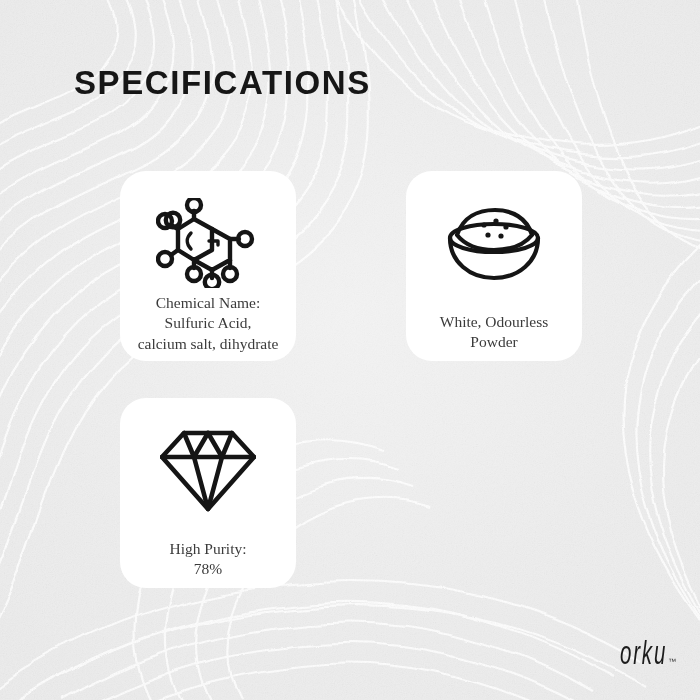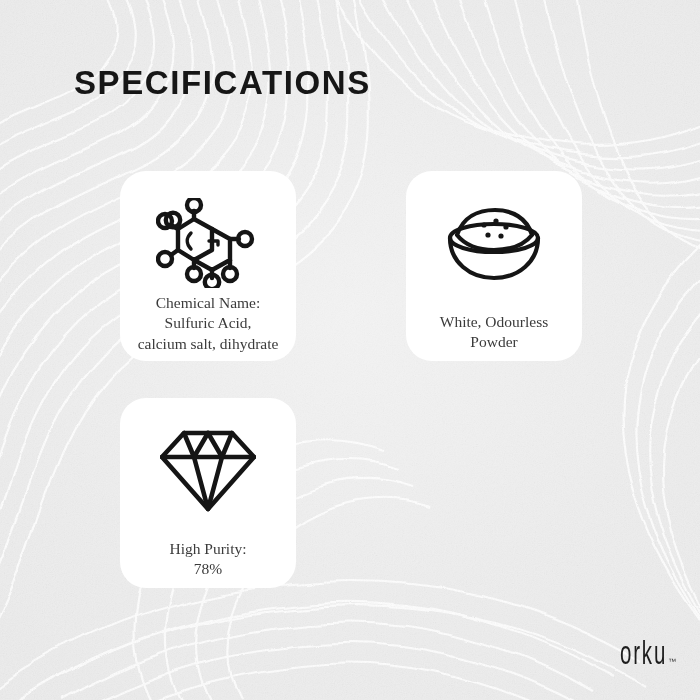--- a/index.html
+++ b/index.html
@@ -101,20 +101,21 @@
   .card.c3 .card-text,
   .card.c2 .card-text { top: 124px; margin-top: 17px; }
 
   
   #logo {
     position: absolute;
     right: 24px;
     bottom: 32px;
     display: flex;
     align-items: flex-end;
+    font-style: italic;
   }
   #logo-word {
     font-family: "Liberation Sans", sans-serif;
     font-size: 33px;
     font-weight: normal;
     letter-spacing: 3px;
     color: #1c1c1c;
     line-height: .9;
     transform: scaleX(.62);
     transform-origin: right bottom;

